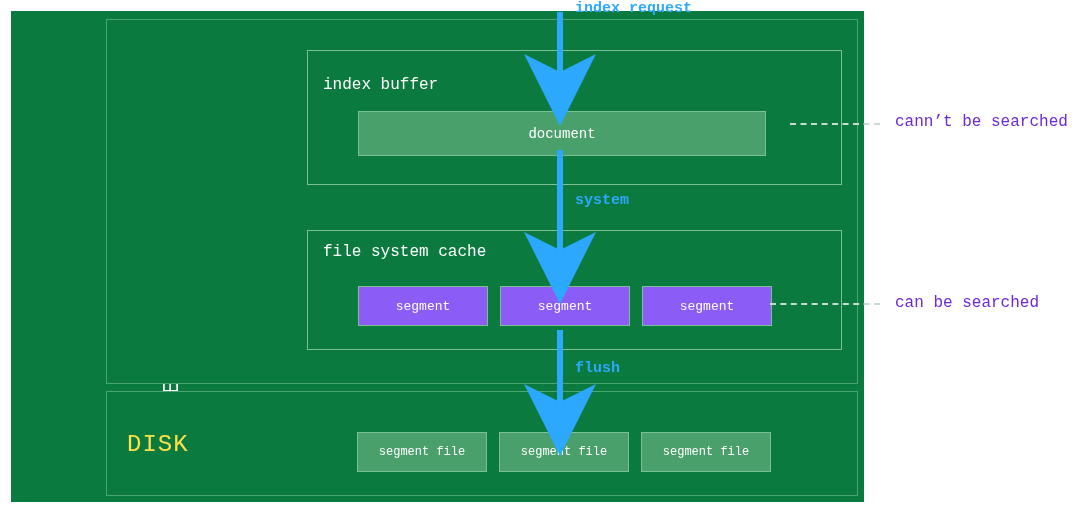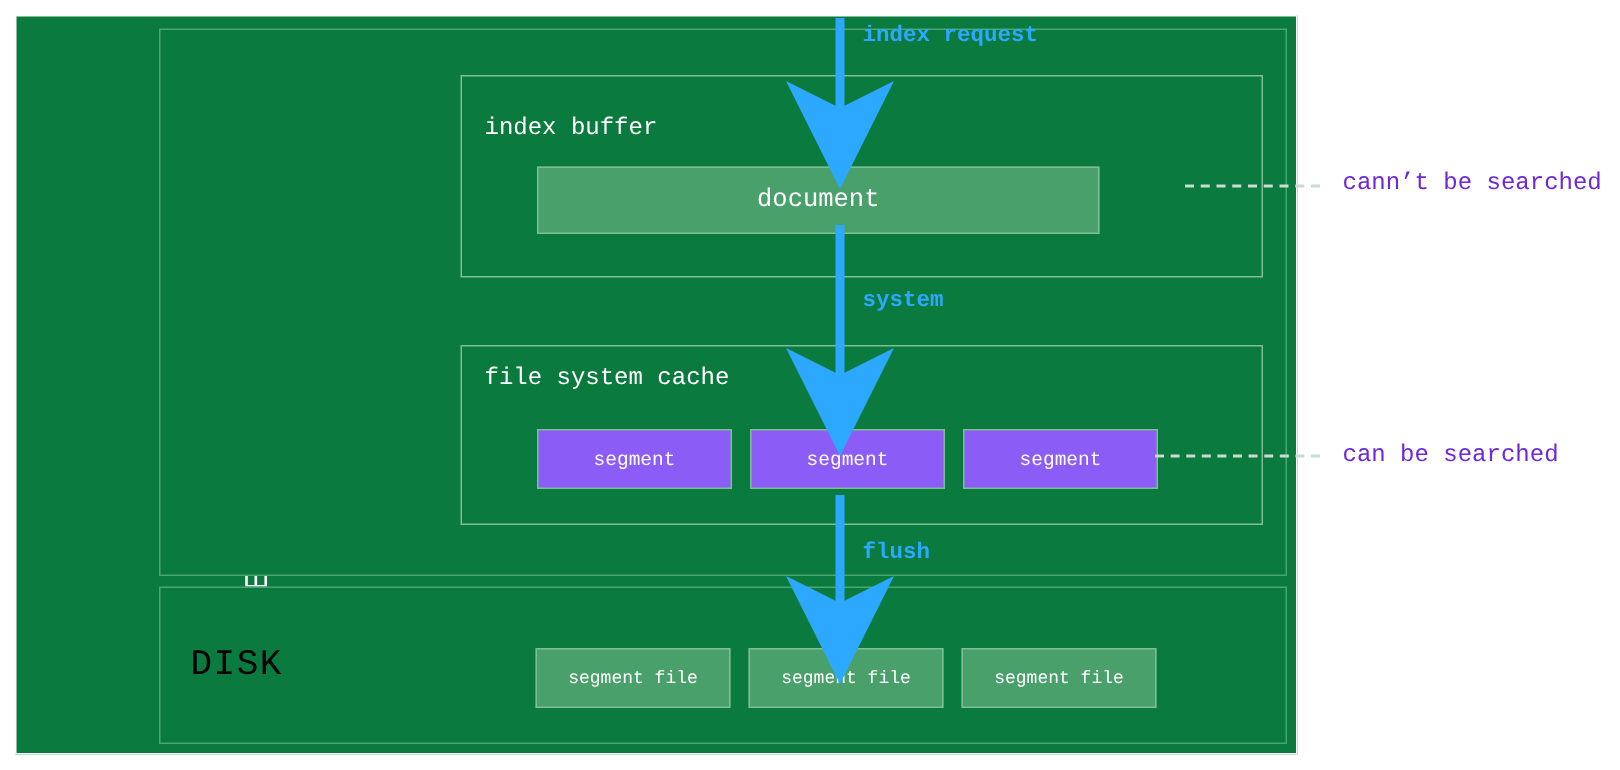--- a/index.html
+++ b/index.html
@@ -55,21 +55,21 @@
     width: 752px;
     height: 105px;
     border: 1px solid #4aa56f;
     background: #0a7a3e;
   }
   .disk-label {
     position: absolute;
     left: 20px;
     top: 50%;
     transform: translateY(-50%);
-    color: #000000;
+    color: #fde047;
     font-size: 24px;
     letter-spacing: 1px;
   }
   .index-buffer {
     position: absolute;
     left: 200px;
     top: 30px;
     width: 535px;
     height: 135px;
     border: 1px solid #7cbf94;
@@ -79,26 +79,26 @@
     position: absolute;
     left: 15px;
     top: 25px;
     color: #ffffff;
     font-size: 16px;
   }
   .document-box {
     position: absolute;
     left: 50px;
     top: 60px;
-    width: 375px;
+    width: 408px;
     height: 45px;
     background: #4aa06a;
     border: 1px solid #7cbf94;
     color: #ffffff;
-    font-size: 17px;
+    font-size: 14px;
     display: flex;
     align-items: center;
     justify-content: center;
   }
   .fs-cache {
     position: absolute;
     left: 200px;
     top: 210px;
     width: 535px;
     height: 120px;
@@ -200,21 +200,21 @@
   <div class="disk-section">
     <div class="disk-label">DISK</div>
     <div class="disk-files-row">
       <div class="segment-file">segment file</div>
       <div class="segment-file">segment file</div>
       <div class="segment-file">segment file</div>
     </div>
   </div>
 </div>
 
-<div class="arrow-label" style="left:575px; top:15px;font-family:Liberation Mono, monospace;">index request</div>
+<div class="arrow-label" style="left:575px; top:0;font-family:Liberation Mono, monospace;">index request</div>
 <div class="arrow-label" style="left:575px; top:192px;">system</div>
 <div class="arrow-label" style="left:575px; top:360px;">flush</div>
 
 <div class="dashed-line" style="left:790px; top:123px; width:90px;"></div>
 <div class="dashed-line" style="left:770px; top:303px; width:110px;"></div>
 
 <div class="annotation" style="left:895px; top:113px;">cann’t be searched</div>
 <div class="annotation" style="left:895px; top:294px;">can be searched</div>
 
 <svg class="arrows">

